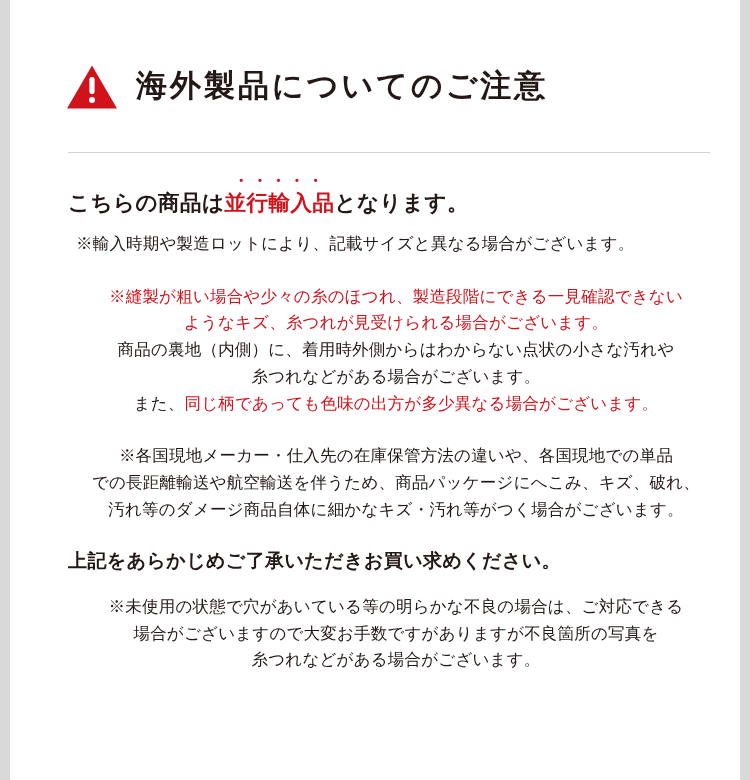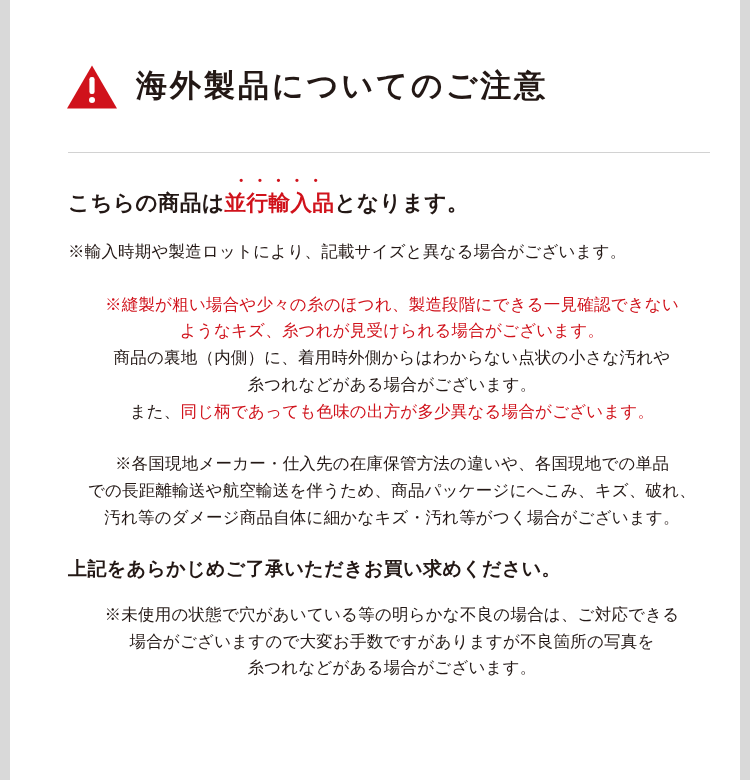--- a/index.html
+++ b/index.html
@@ -69,21 +69,21 @@
     position: absolute;
     left: 46px;
     top: 190px;
     width: 648px;
   }
   .lead {
     font-size: 21.5px;
     font-weight: bold;
     letter-spacing: 0.5px;
     color: #231815;
-    margin: 0 0 20px 0;
+    margin: 0 0 12px 0;
     line-height: 1.3;
     white-space: nowrap;
   }
   .lead .hl {
     color: #d0121b;
   }
   
   .bouten {
     position: relative;
     display: inline-block;
@@ -98,21 +98,21 @@
     letter-spacing: 2.6px;
     color: #d0121b;
     line-height: 1;
     text-align: center;
     white-space: nowrap;
     pointer-events: none;
   }
   p.para {
     font-size: 16.5px;
     line-height: 1.62;
-    margin: 0 0 26px 0;
+    margin: 0 0 26px 8px;
     color: #231815;
     letter-spacing: 0.2px;
   }
   .red {
     color: #d0121b;
   }
   .strong-line {
     font-size: 19px;
     font-weight: bold;
     letter-spacing: 0.4px;

